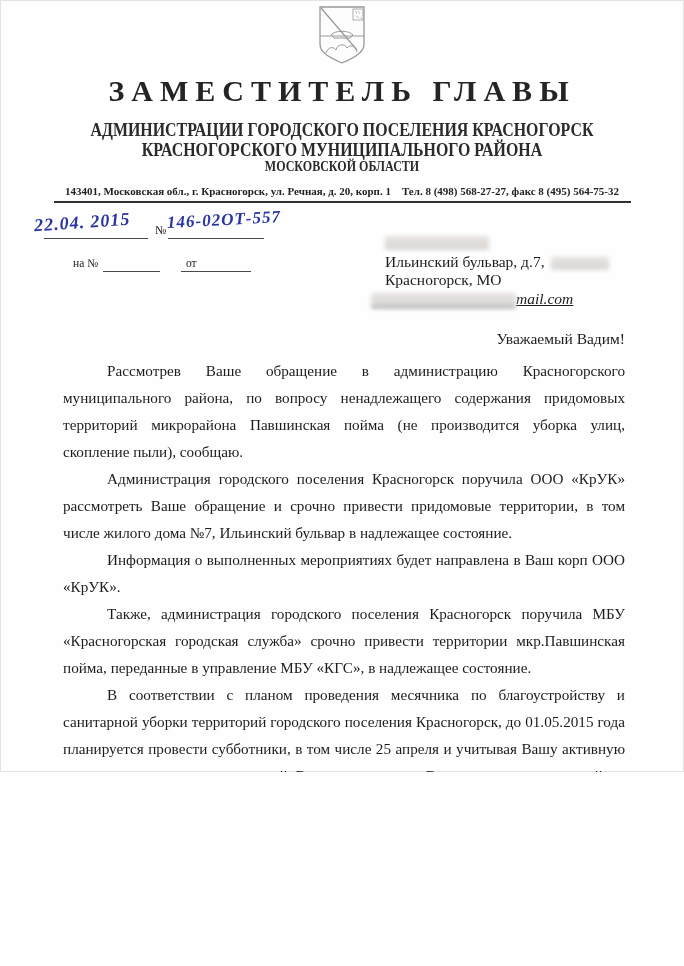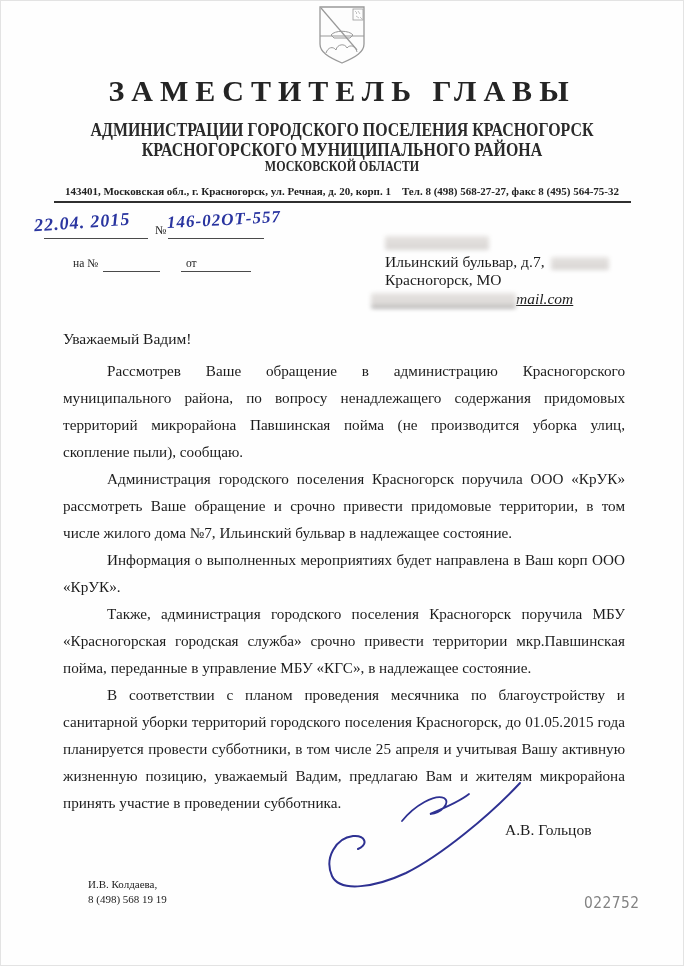--- a/index.html
+++ b/index.html
@@ -1,17 +1,17 @@
 <!DOCTYPE html>
 <html><head>
 <meta charset="utf-8">
 <style>
   html,body { margin:0; padding:0; background:#ffffff; }
   .page {
-    position:relative; width:684px; height:966px; margin:0 auto;
+    position:relative; width:684px; height:772px; margin:0 auto;
     background:#fefefe; overflow:hidden;
     font-family:"Liberation Serif", serif; color:#1c1c1c;
     box-shadow: inset 0 0 0 1px #e3e3e3;
   }
   .abs { position:absolute; }
   .centered { left:0; right:0; text-align:center; }
 
   
   .crest { left:317px; top:6px; width:50px; height:58px; }
   .title {
@@ -47,21 +47,21 @@
     display:inline-block; background:linear-gradient(#e6e3e1,#d9d6d4);
     filter:blur(2px); border-radius:2px; vertical-align:middle;
   }
   .name-blur  { width:104px; height:14px; margin-bottom:3px; }
   .inline-blur{ width:58px;  height:13px; margin-left:6px; }
   .email-line { margin-left:-14px;font-style:italic; }
   .email-blur { width:145px; height:14px; border-bottom:1px solid #555; filter:blur(2px); }
   .email-visible { text-decoration:underline; }
 
   
-  .salutation { left:63px; top:330px; width:562px; text-align:left; font-size:15.5px; }
+  .salutation { left:63px; top:330px; width:562px; text-align:right; font-size:15.5px; }
   .body-text  { left:63px; top:357px; width:562px; font-size:15.2px;
     line-height:27px; text-align:justify; }
   .body-text p { margin:0; text-indent:44px; }
 
   
   .signature-svg { left:320px; top:780px; width:235px; height:118px; }
   .sig-name { left:505px; top:821px; font-size:15.5px; }
   .executor { left:88px; top:877px; font-size:11px; line-height:14.5px; color:#222; }
   .stamp {
     left:584px; top:894px; font-family:"DejaVu Sans", sans-serif;

